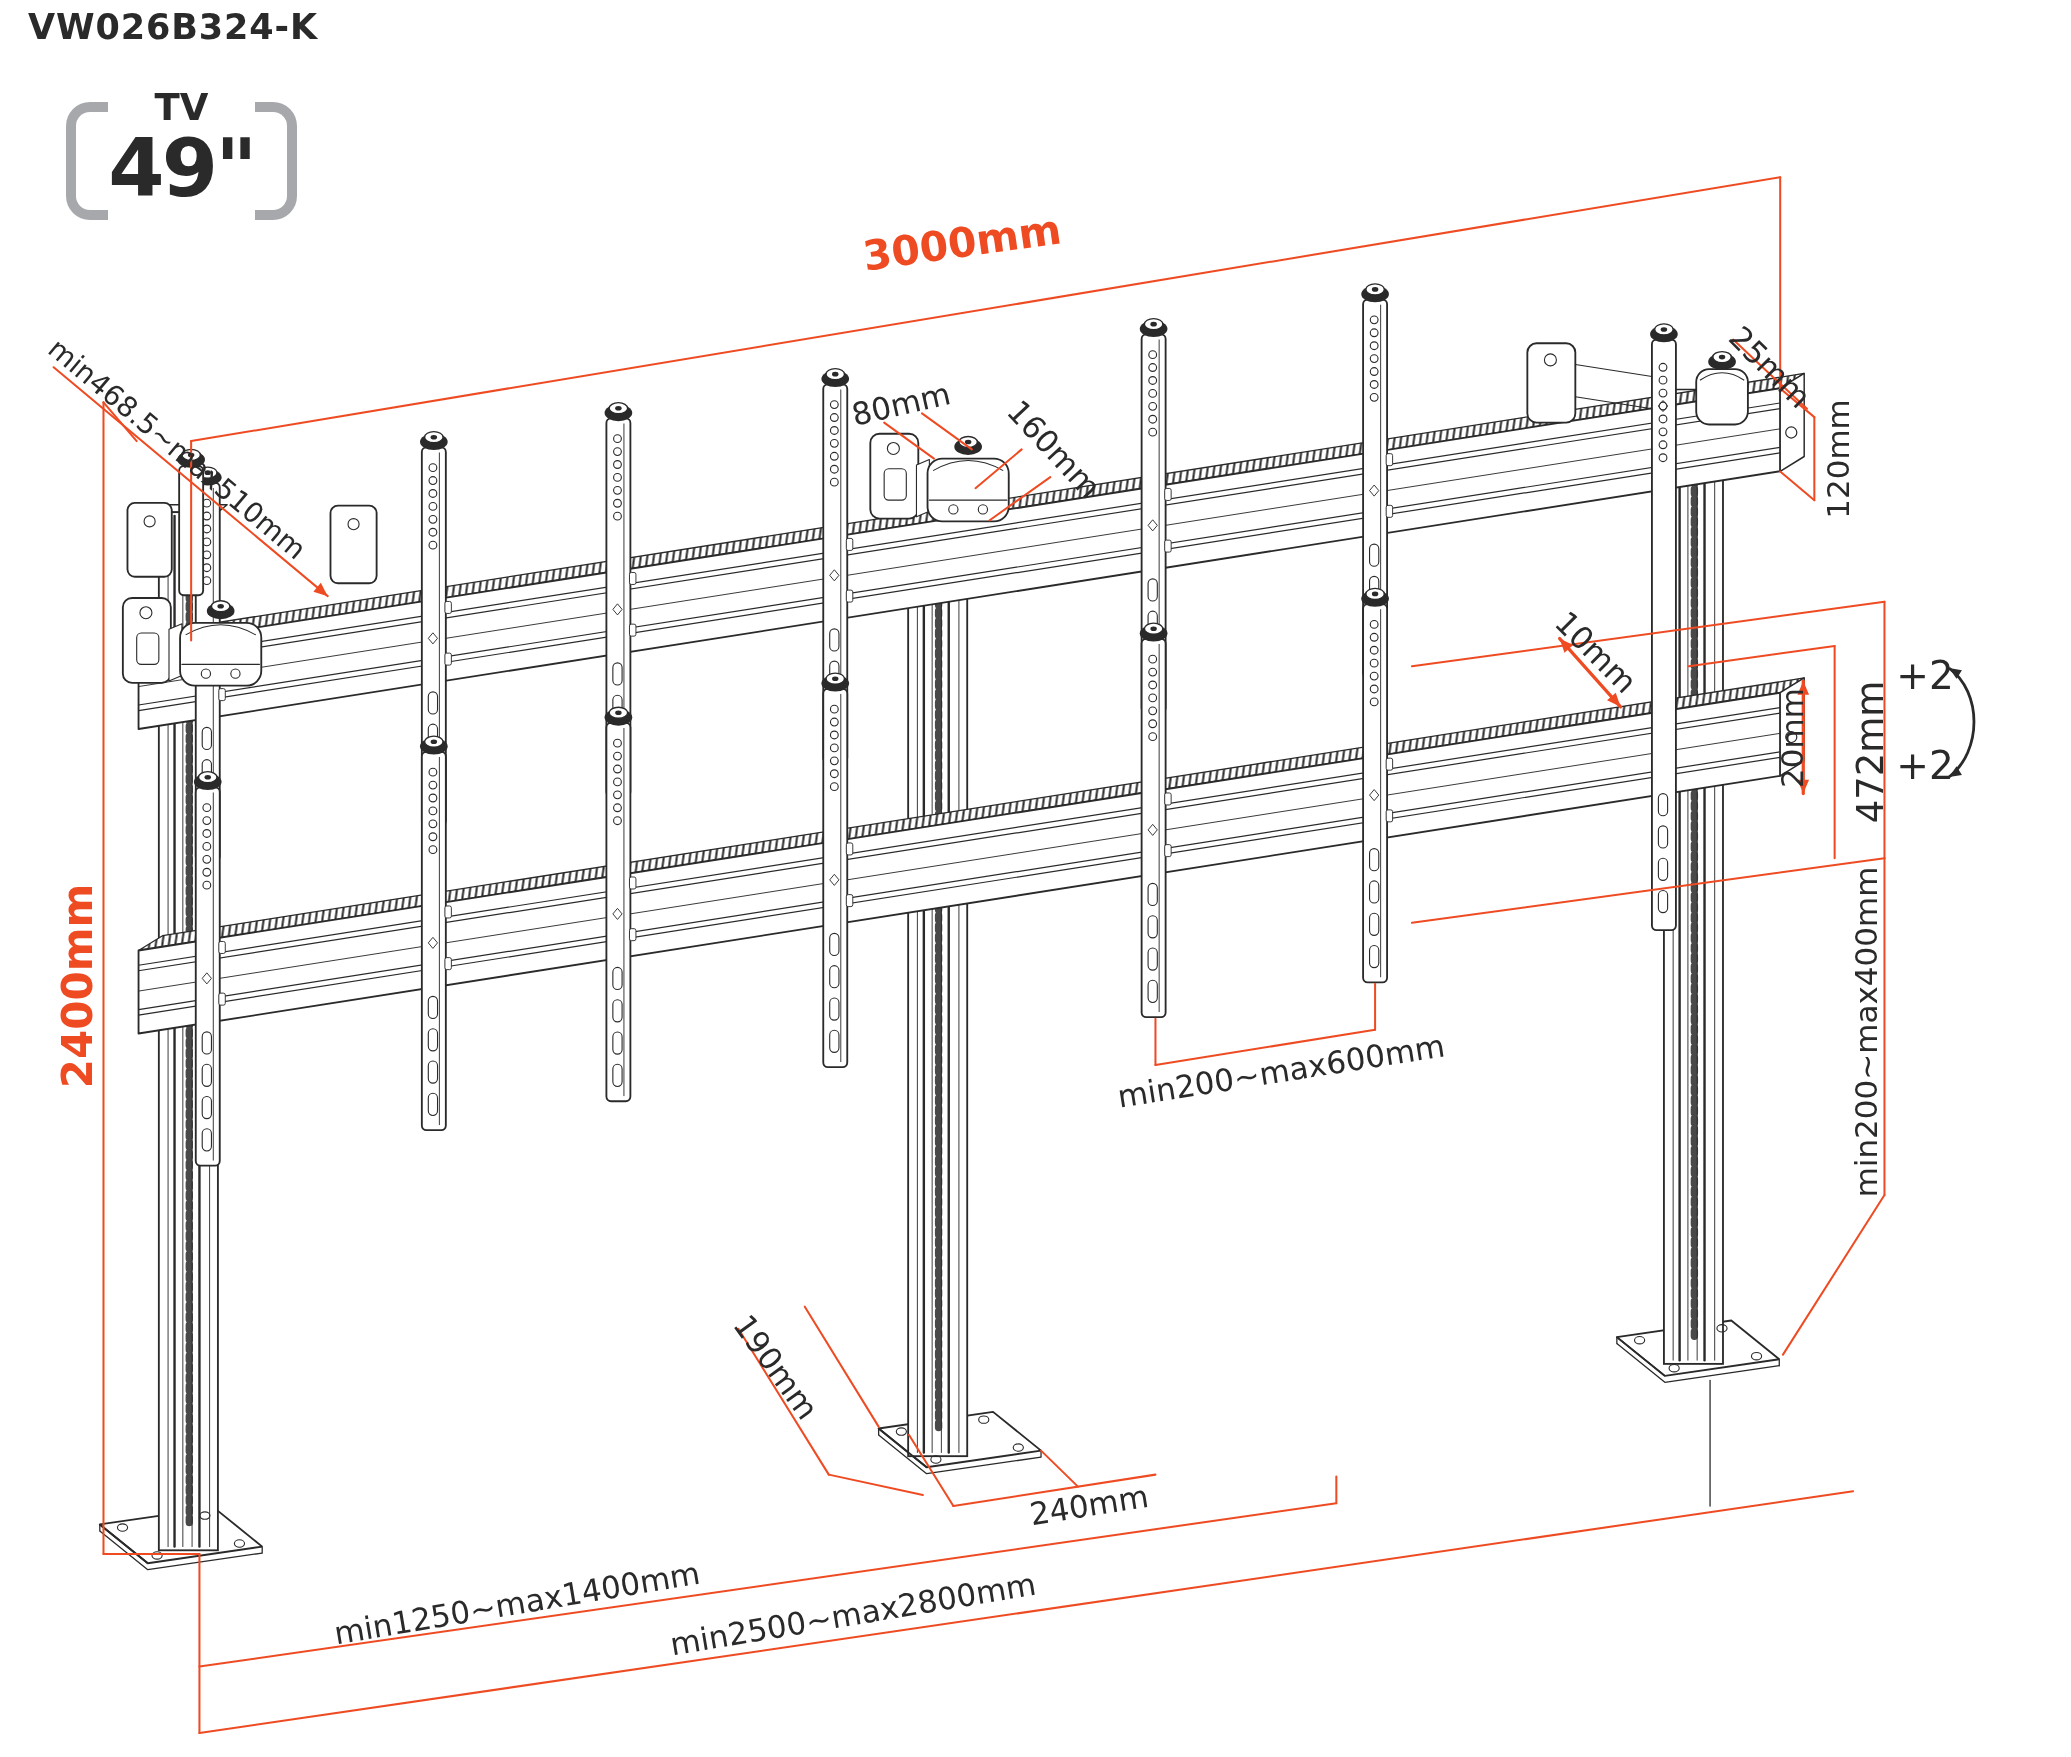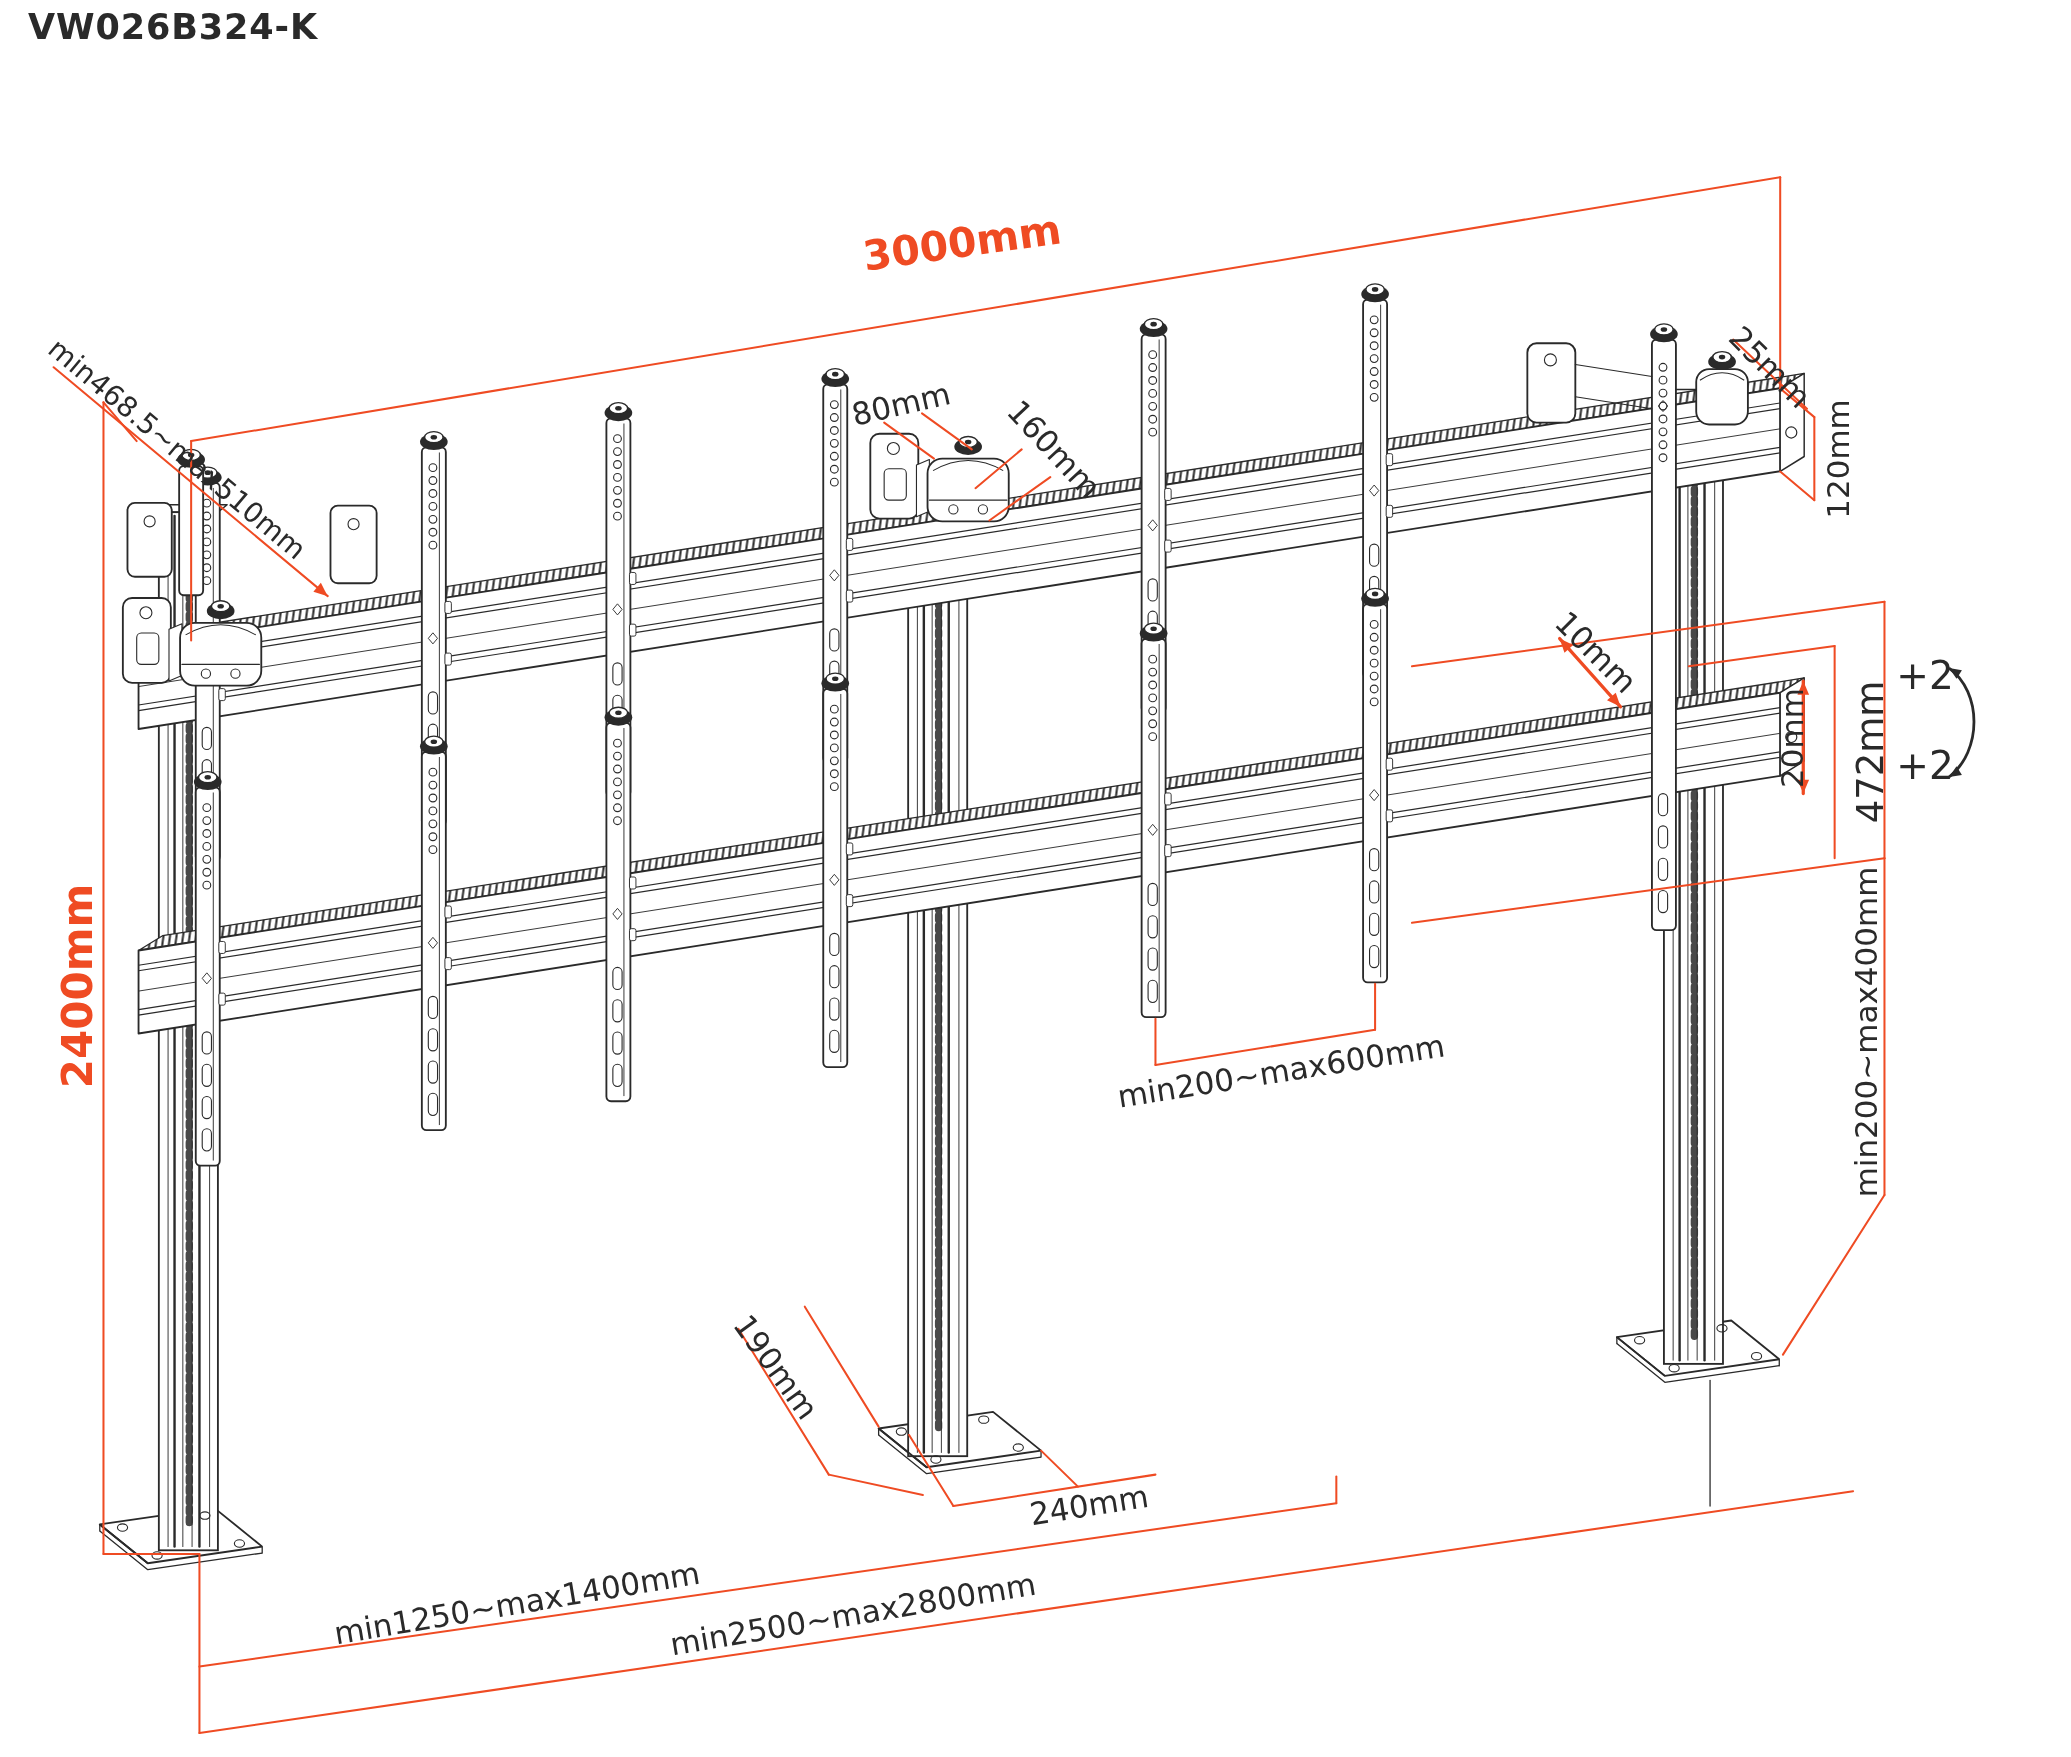--- a/index.html
+++ b/index.html
@@ -469,20 +469,28 @@
         <line x1="1128" y1="1572" x2="1168" y2="1611" stroke="#EF4B23" stroke-width="2.2" stroke-linecap="round"></line>
         <line x1="1033" y1="1632" x2="1252" y2="1598" stroke="#EF4B23" stroke-width="2.2" stroke-linecap="round"></line>
         <path d="M2112,724 C2148,750 2148,814 2112,842" stroke="#2A2A2A" stroke-width="3" fill="none" stroke-linejoin="round"></path>
         <path d="M0,0 L-13,5.46 L-13,-5.46 Z" fill="#2A2A2A" transform="translate(2112,724) rotate(-148)"></path>
         <path d="M0,0 L-13,5.46 L-13,-5.46 Z" fill="#2A2A2A" transform="translate(2112,842) rotate(148)"></path>
       </g>
   </svg>
 
   <div class="title">VW026B324-K</div>
 
+  <div class="tv-badge">
+    <span class="bracket left"></span>
+    <span class="bracket right"></span>
+    <div class="tv-badge-inner">
+      <div class="tv-label">TV</div>
+      <div class="tv-size">49"</div>
+    </div>
+  </div>
 
   <div class="dim accent" id="L3000">3000mm</div>
   <div class="dim accent" id="L2400">2400mm</div>
   <div class="dim" id="L468">min468.5~max510mm</div>
   <div class="dim" id="L80">80mm</div>
   <div class="dim" id="L160">160mm</div>
   <div class="dim" id="L25">25mm</div>
   <div class="dim" id="L120">120mm</div>
   <div class="dim" id="L10">10mm</div>
   <div class="dim" id="L20">20mm</div>

